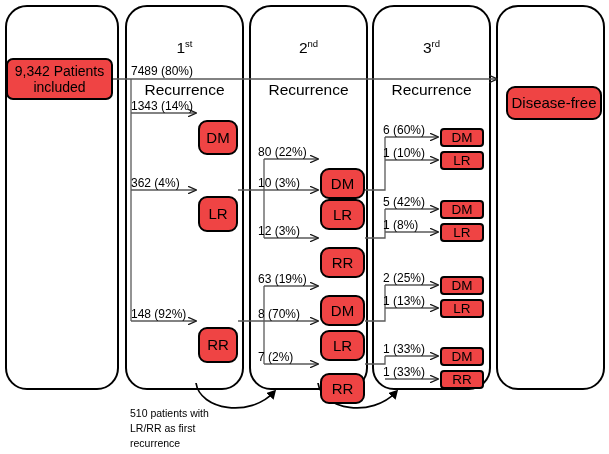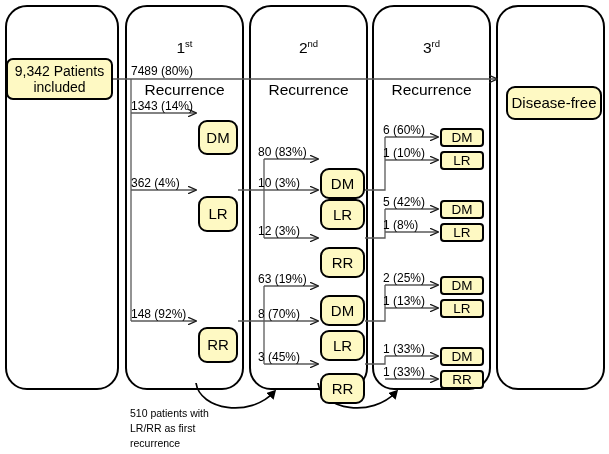--- a/index.html
+++ b/index.html
@@ -36,21 +36,21 @@
   .panel-title sup {
     font-size: 9.5px;
     vertical-align: super;
   }
 
   
   .node {
     position: absolute;
     border: 2.2px solid #000;
     border-radius: 7px;
-    background: #fef9c3;
+    background: #ef4444;
     display: flex;
     align-items: center;
     justify-content: center;
     font-size: 15px;
     color: #000;
     text-align: center;
     line-height: 1.15;
     z-index: 5;
   }
   .node.big { border-radius: 9px; font-size: 15px; margin-top: 24px; }
@@ -197,27 +197,27 @@
   <div class="node small" style="left:440px; top:299px; width:44px; height:19px;">LR</div>
 
   <div class="node small" style="left:440px; top:347px; width:44px; height:19px;">DM</div>
   <div class="node small" style="left:440px; top:370px; width:44px; height:19px;">RR</div>
 
   <div class="elabel" style="left:131px; top:64px;">7489 (80%)</div>
   <div class="elabel" style="left:131px; top:99px;">1343 (14%)</div>
   <div class="elabel" style="left:131px; top:176px;">362 (4%)</div>
   <div class="elabel" style="left:131px; top:307px;">148 (92%)</div>
 
-  <div class="elabel" style="left:258px; top:145px;">80 (83%)</div>
+  <div class="elabel" style="left:258px; top:145px;">80 (22%)</div>
   <div class="elabel" style="left:258px; top:176px;">10 (3%)</div>
   <div class="elabel" style="left:258px; top:224px;">12 (3%)</div>
 
   <div class="elabel" style="left:258px; top:272px;">63 (19%)</div>
   <div class="elabel" style="left:258px; top:307px;">8 (70%)</div>
-  <div class="elabel" style="left:258px; top:350px;">3 (45%)</div>
+  <div class="elabel" style="left:258px; top:350px;">7 (2%)</div>
 
   <div class="elabel" style="left:383px; top:123px;">6 (60%)</div>
   <div class="elabel" style="left:383px; top:146px;">1 (10%)</div>
   <div class="elabel" style="left:383px; top:195px;">5 (42%)</div>
   <div class="elabel" style="left:383px; top:218px;">1 (8%)</div>
   <div class="elabel" style="left:383px; top:271px;">2 (25%)</div>
   <div class="elabel" style="left:383px; top:294px;">1 (13%)</div>
   <div class="elabel" style="left:383px; top:342px;">1 (33%)</div>
   <div class="elabel" style="left:383px; top:365px;">1 (33%)</div>
 

